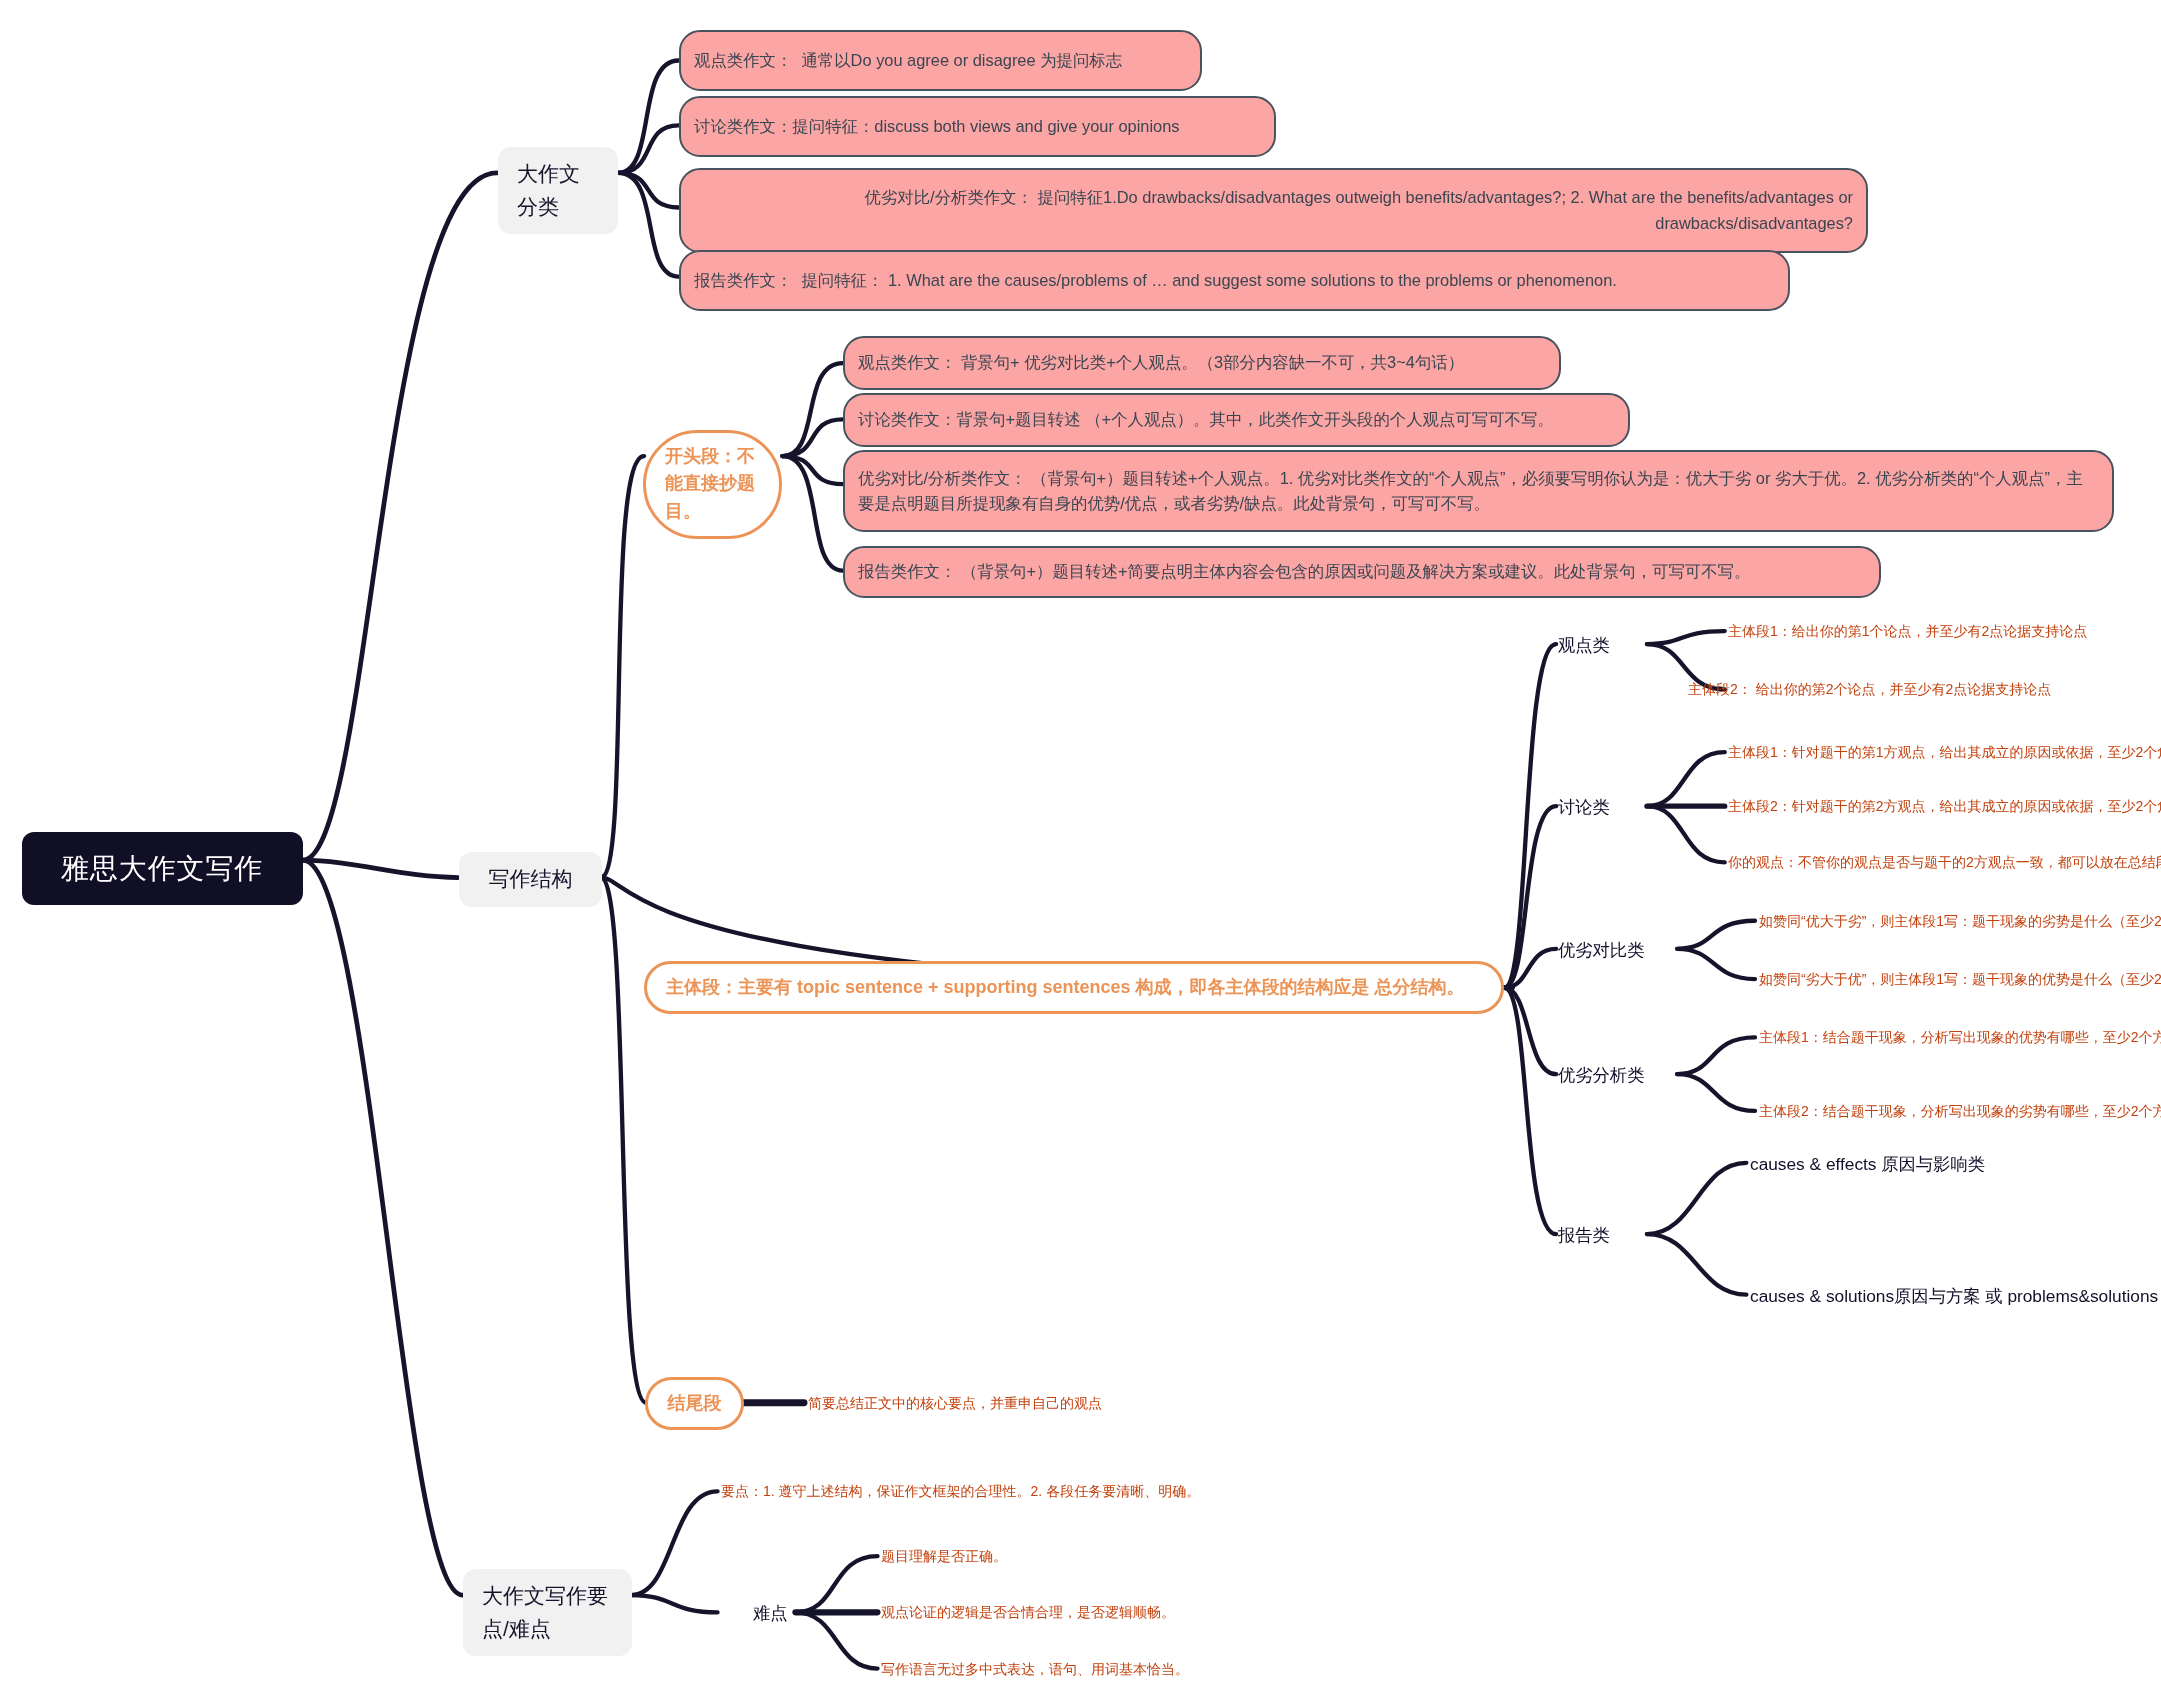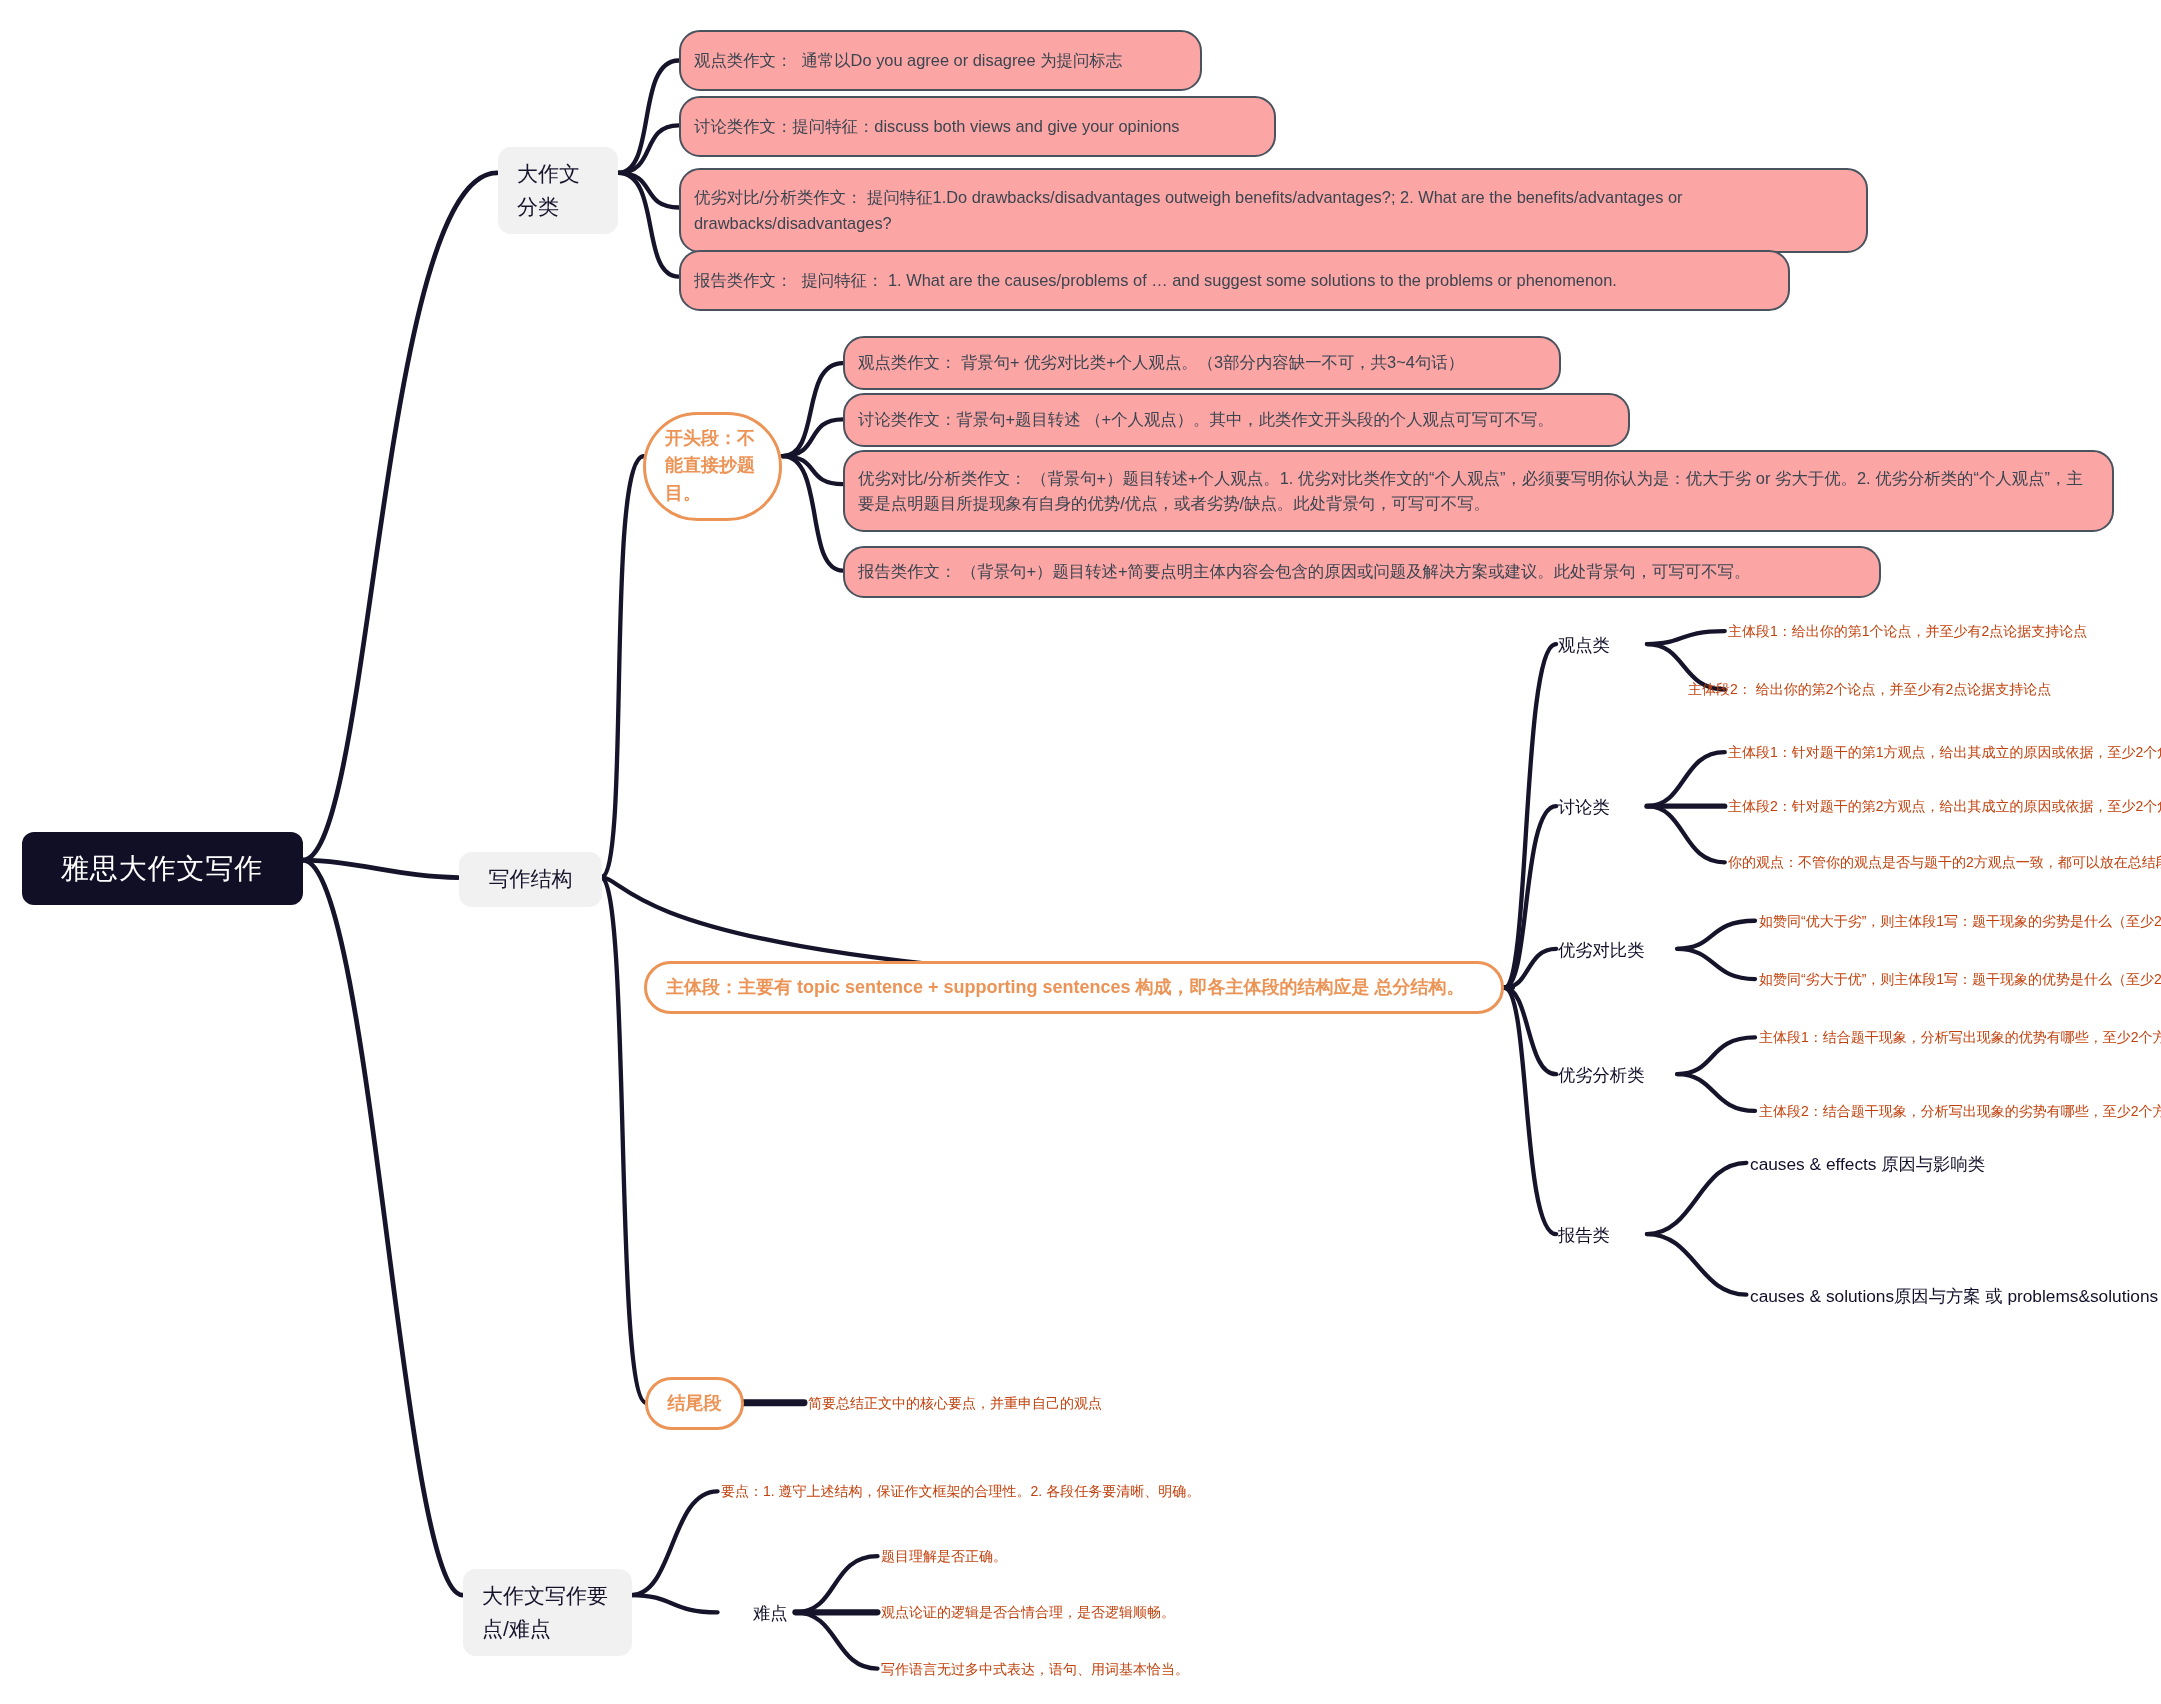--- a/index.html
+++ b/index.html
@@ -170,33 +170,33 @@
   </div>
 
   <div class="node card" style="left:679px; top:30px; width:523px; min-height:61px;">
     <span>观点类作文：  通常以Do you agree or disagree 为提问标志</span>
   </div>
 
   <div class="node card" style="left:679px; top:96px; width:597px; min-height:61px;">
     <span>讨论类作文：提问特征：discuss both views and give your opinions</span>
   </div>
 
-  <div class="node card" style="left:679px; top:168px; width:1189px; min-height:85px;">
+  <div class="node card" style="left:679px; top:168px; width:1189px; min-height:85px;text-align:right;">
     <span>优劣对比/分析类作文： 提问特征1.Do drawbacks/disadvantages outweigh benefits/advantages?; 2. What are the benefits/advantages or drawbacks/disadvantages?</span>
   </div>
 
   <div class="node card" style="left:679px; top:250px; width:1111px; min-height:61px;">
     <span>报告类作文：  提问特征： 1. What are the causes/problems of … and suggest some solutions to the problems or phenomenon.</span>
   </div>
 
   <div class="node l1" style="left:459px; top:852px; width:143px;">
     <span>写作结构</span>
   </div>
 
-  <div class="node orange" style="left:643px; top:412px; width:139px;">
+  <div class="node orange" style="left:643px; top:430px; width:139px;">
     <span>开头段：不能直接抄题目。</span>
   </div>
 
   <div class="node card" style="left:843px; top:336px; width:718px; min-height:54px;">
     <span>观点类作文： 背景句+ 优劣对比类+个人观点。（3部分内容缺一不可，共3~4句话）</span>
   </div>
 
   <div class="node card" style="left:843px; top:393px; width:787px; min-height:54px;">
     <span>讨论类作文：背景句+题目转述 （+个人观点）。其中，此类作文开头段的个人观点可写可不写。</span>
   </div>

